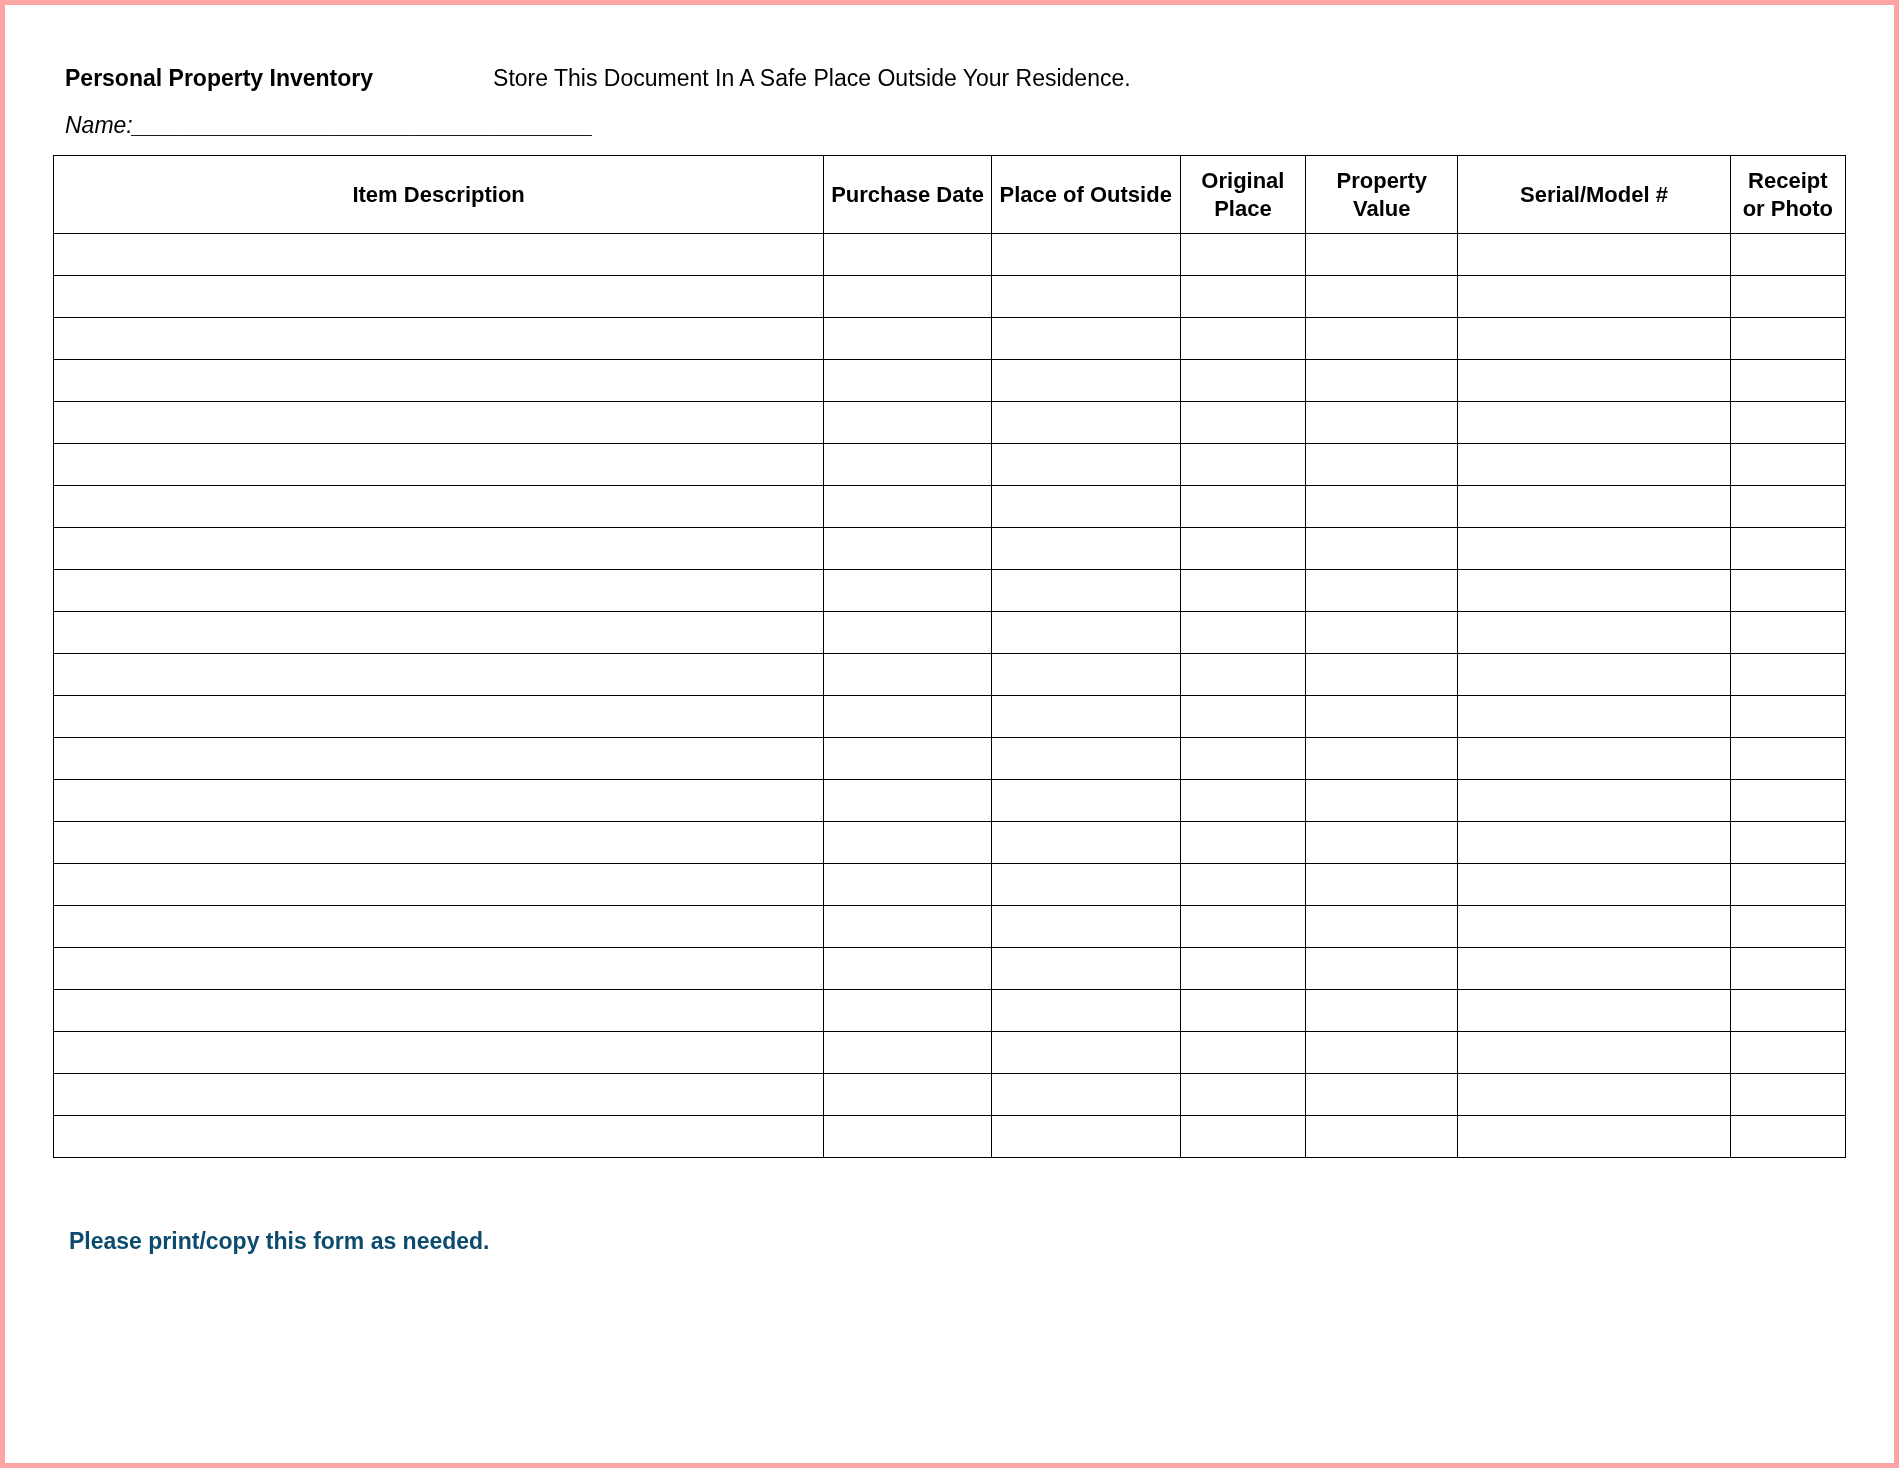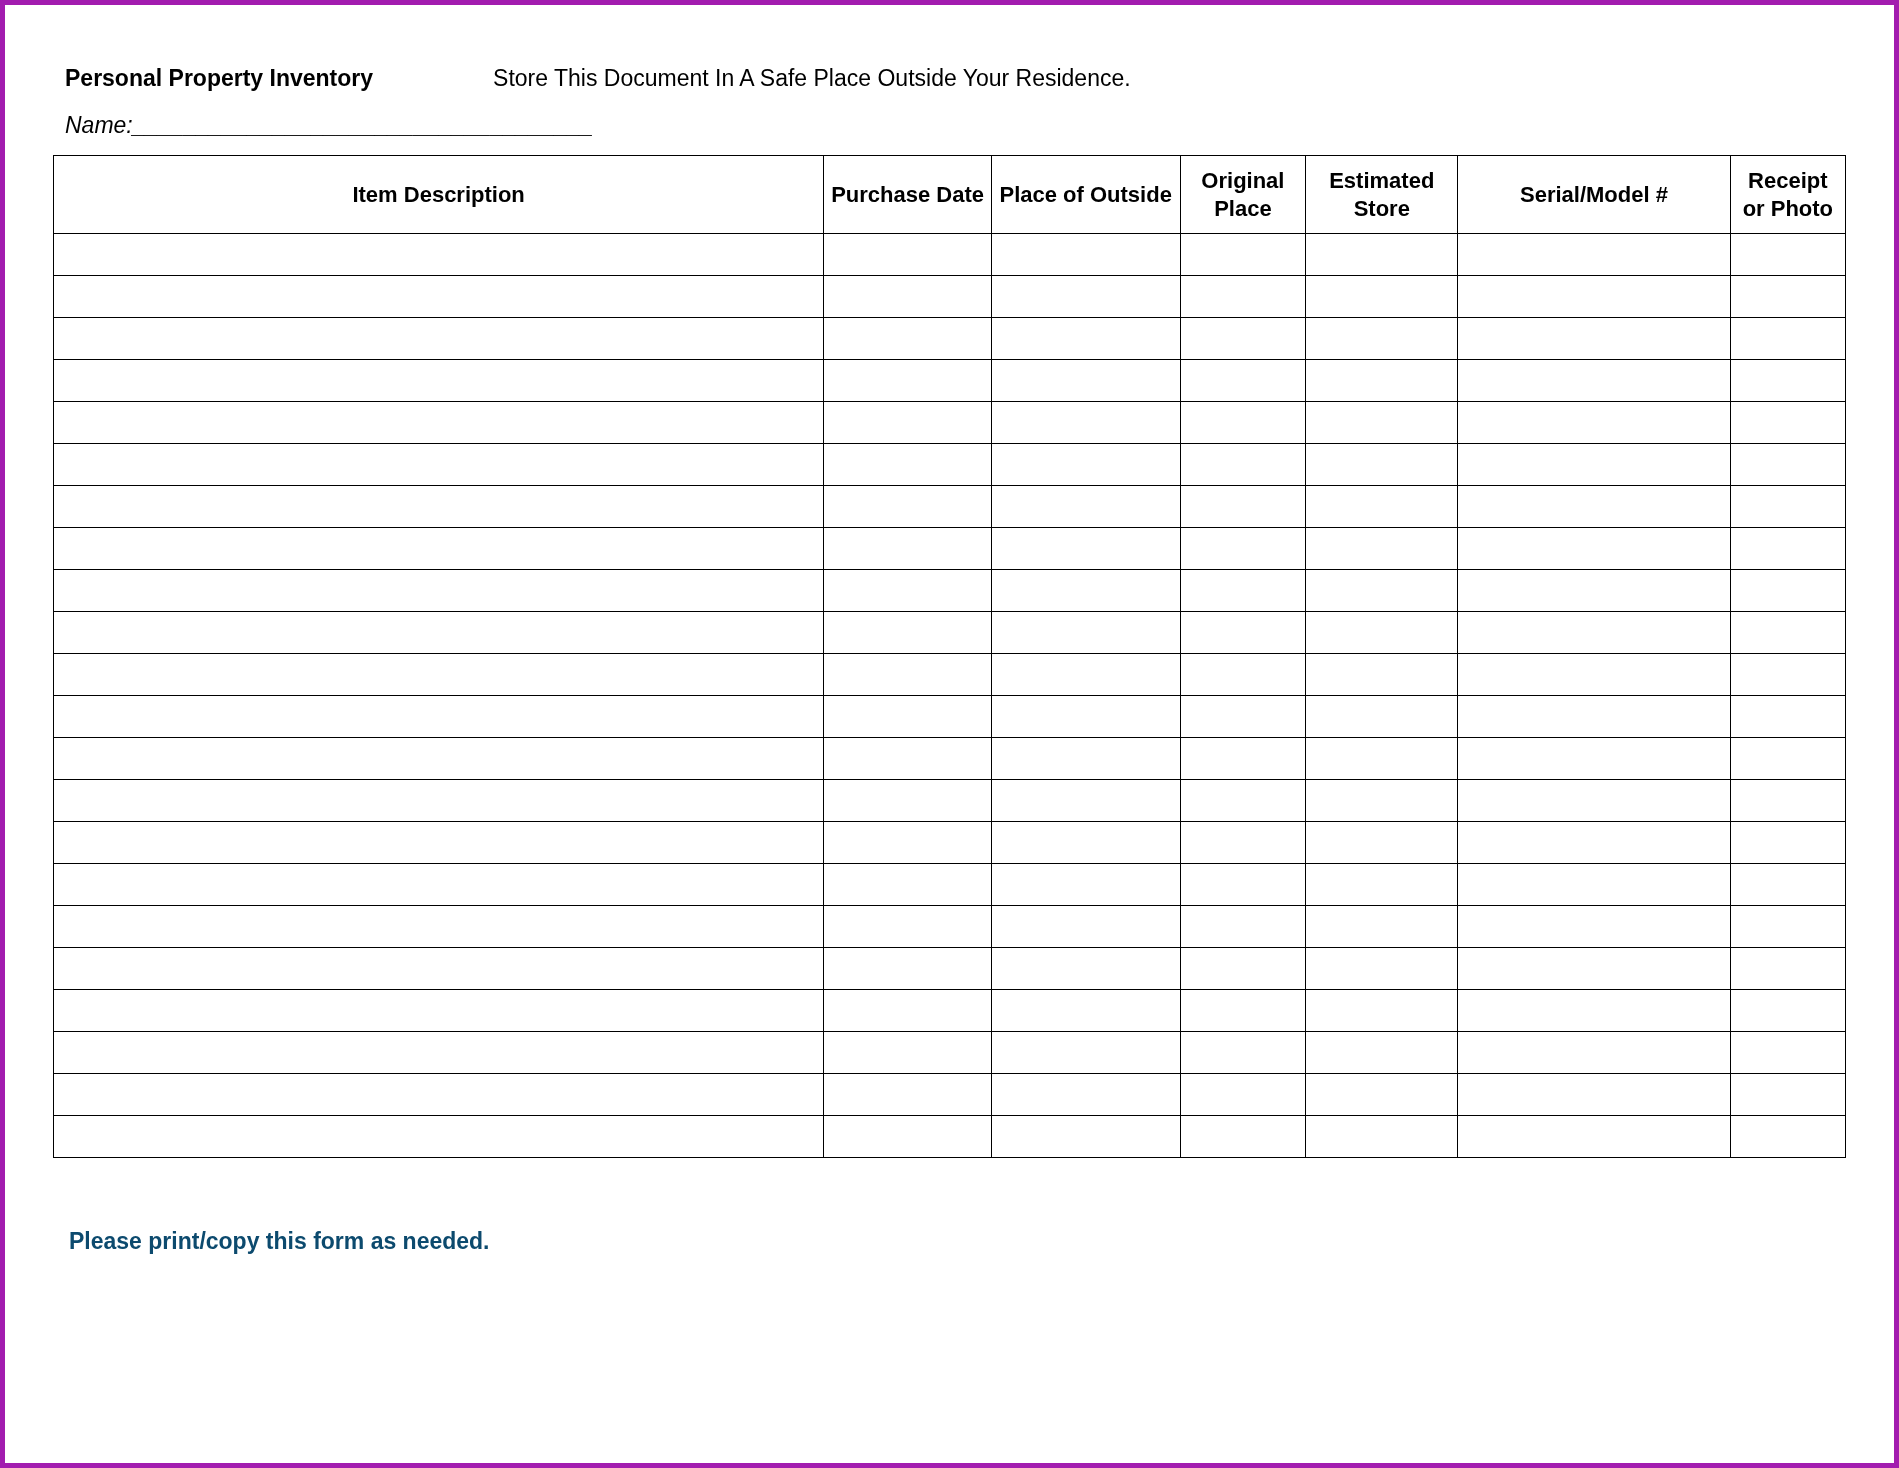--- a/index.html
+++ b/index.html
@@ -7,21 +7,21 @@
     margin: 0;
     padding: 0;
     width: 1899px;
     height: 1468px;
     background: #ffffff;
     font-family: Verdana, Geneva, Tahoma, sans-serif;
   }
   .page-border {
     width: 1899px;
     height: 1468px;
-    border: 5px solid #a21caf;
+    border: 5px solid #fca5a5;
     padding: 60px 40px 40px 40px;
     position: relative;
   }
   .content {
     width: 100%;
   }
   .header-line {
     display: flex;
     align-items: baseline;
     margin-bottom: 20px;
@@ -102,21 +102,21 @@
     </div>
 
 
     <table class="inv-table">
       <thead>
         <tr>
           <th class="col-desc">Item Description</th>
           <th class="col-pdate">Purchase Date</th>
           <th class="col-pplace">Place of Outside</th>
           <th class="col-ocost">Original Place</th>
-          <th class="col-evalue">Estimated Store</th>
+          <th class="col-evalue">Property Value</th>
           <th class="col-serial">Serial/Model #</th>
           <th class="col-receipt">Receipt or Photo</th>
         </tr>
       </thead>
       <tbody id="inv-body">
           <tr>
             <td></td>
             <td></td>
             <td></td>
             <td></td>

